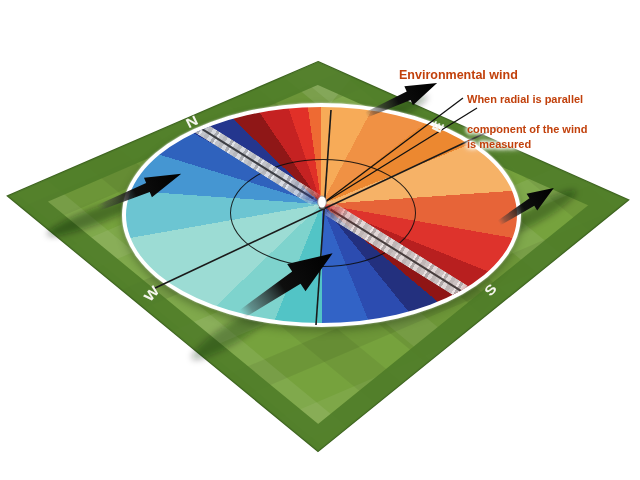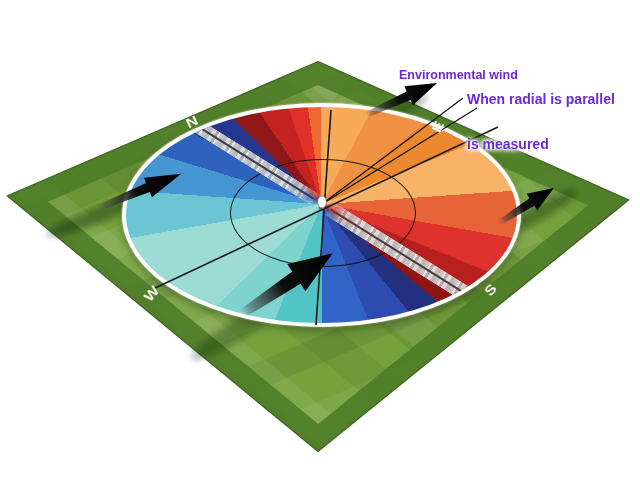--- a/index.html
+++ b/index.html
@@ -28,24 +28,24 @@
     -webkit-mask-image:linear-gradient(90deg,rgba(0,0,0,0) 0,rgba(0,0,0,.85) 26px,#000 44px,#000 calc(100% - 10px),rgba(0,0,0,.55) 100%);
     mask-image:linear-gradient(90deg,rgba(0,0,0,0) 0,rgba(0,0,0,.85) 26px,#000 44px,#000 calc(100% - 10px),rgba(0,0,0,.55) 100%);
   }
   .isodop .midline{
     position:absolute;left:10px;right:3px;top:50%;height:2px;
     transform:translateY(-50%);background:#3f3f3f;
   }
   .isodop-nw{top:90px;width:186px;height:14px;transform:rotate(-148deg);}
   .isodop-se{top:89px;width:172px;height:16px;transform:rotate(32deg);}
   .layer-overlay{z-index:3;}
-  .txt{position:absolute;z-index:4;color:#6d28d9;font-weight:bold;}
+  .txt{position:absolute;z-index:4;color:#c2410c;font-weight:bold;}
   .wind-label{left:399px;top:68px;font-size:12.5px;}
   .radial-note{
-    left:467px;top:92px;font-size:14px;line-height:15px;width:150px;
+    left:467px;top:92px;font-size:11px;line-height:15px;width:150px;
     text-shadow:0 0 3px #fff,0 0 5px #fff,0 0 8px #fff,1px 1px 4px #fff,-1px -1px 4px #fff;
   }
   .copyright{left:521px;top:457px;font-size:11.5px;}
 </style>
 </head>
 <body>
 
 <div class="stage">
 
   <svg class="layer-base" width="640" height="480" viewBox="0 0 640 480">
@@ -140,17 +140,17 @@
       <text transform="translate(155,297) rotate(-48) scale(1,.85)">W</text>
       <text transform="translate(494,293) rotate(-47) scale(1,.85)">S</text>
     </g>
   </svg>
 
   <div class="txt wind-label">Environmental wind</div>
 
   <div class="txt radial-note">
     <span>When radial is parallel</span><br>
     <br>
-    <br>
+    <span>component of the wind</span><br>
     <span>is measured</span>
   </div>
 
 </div>
 
 </body></html>

